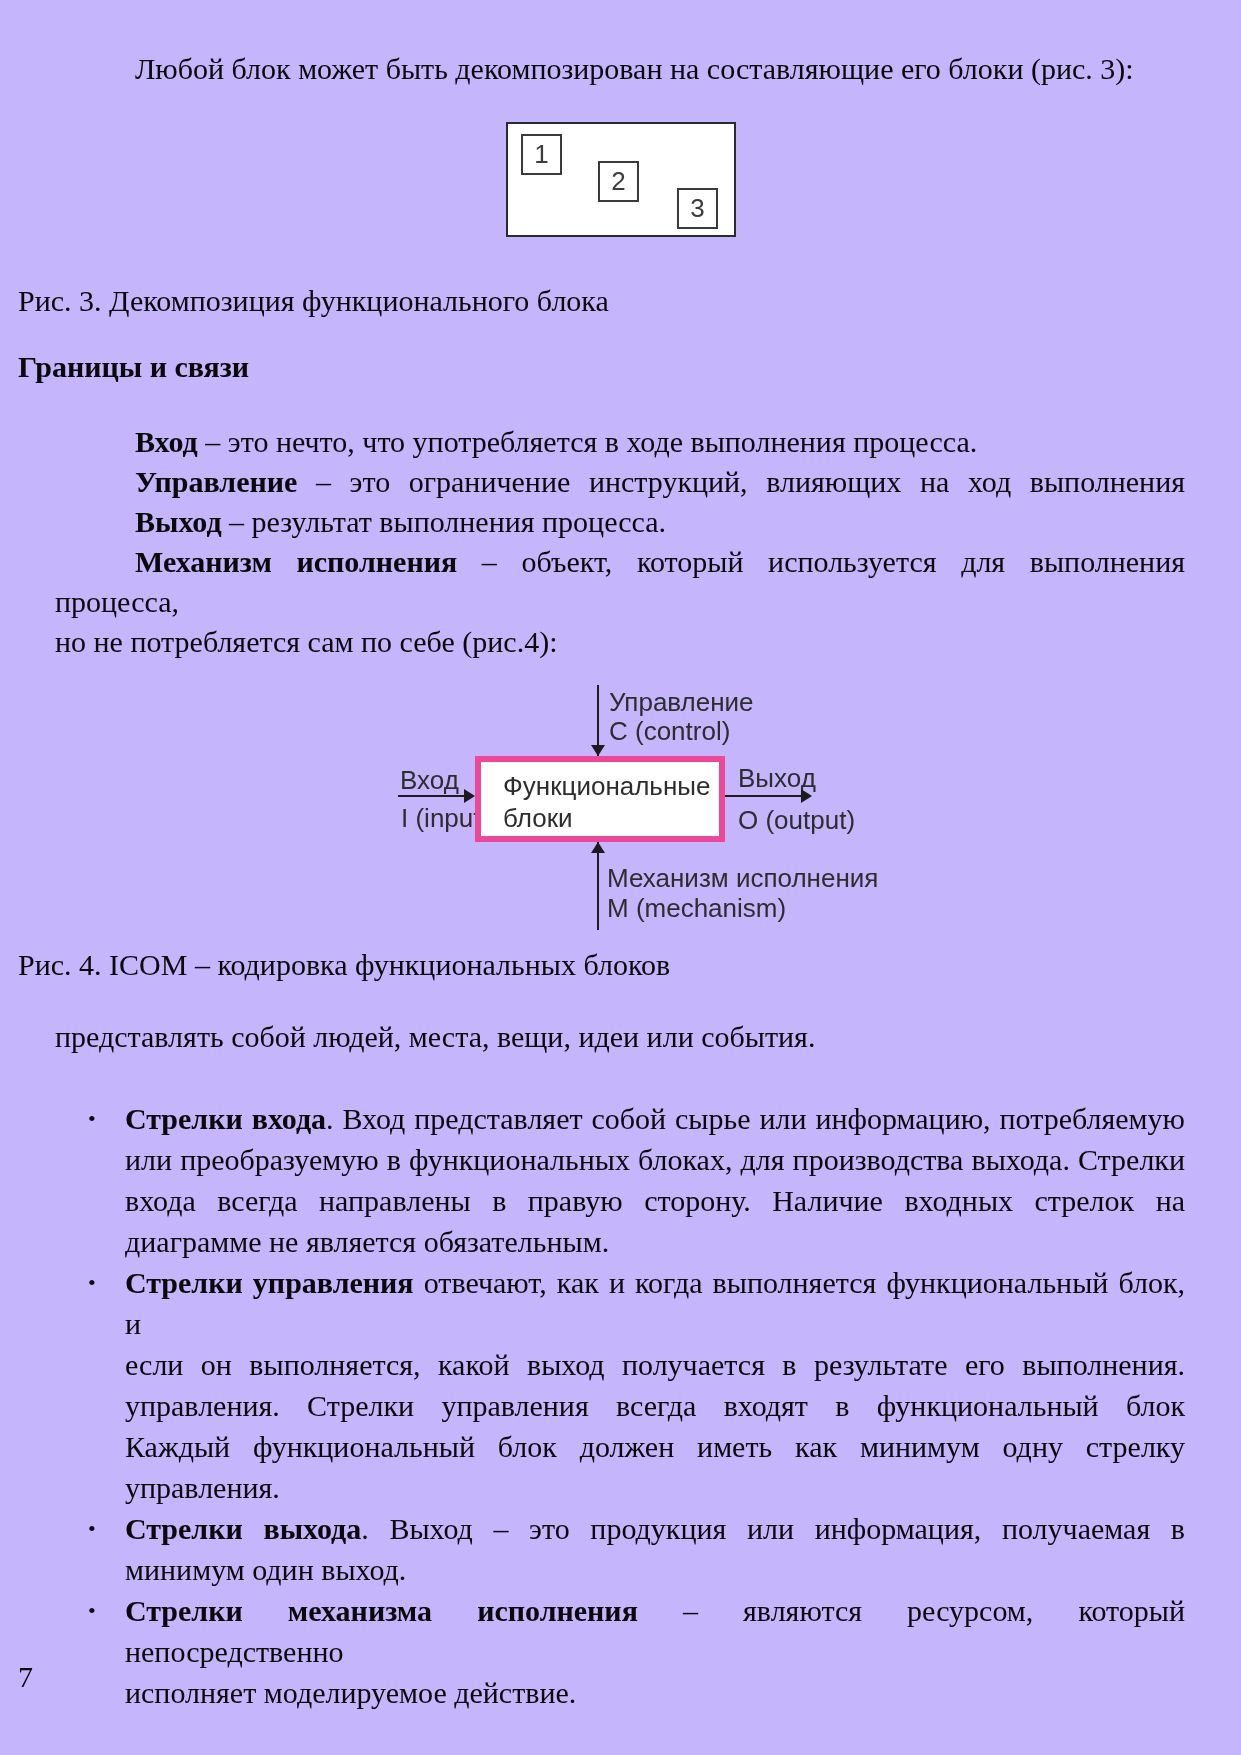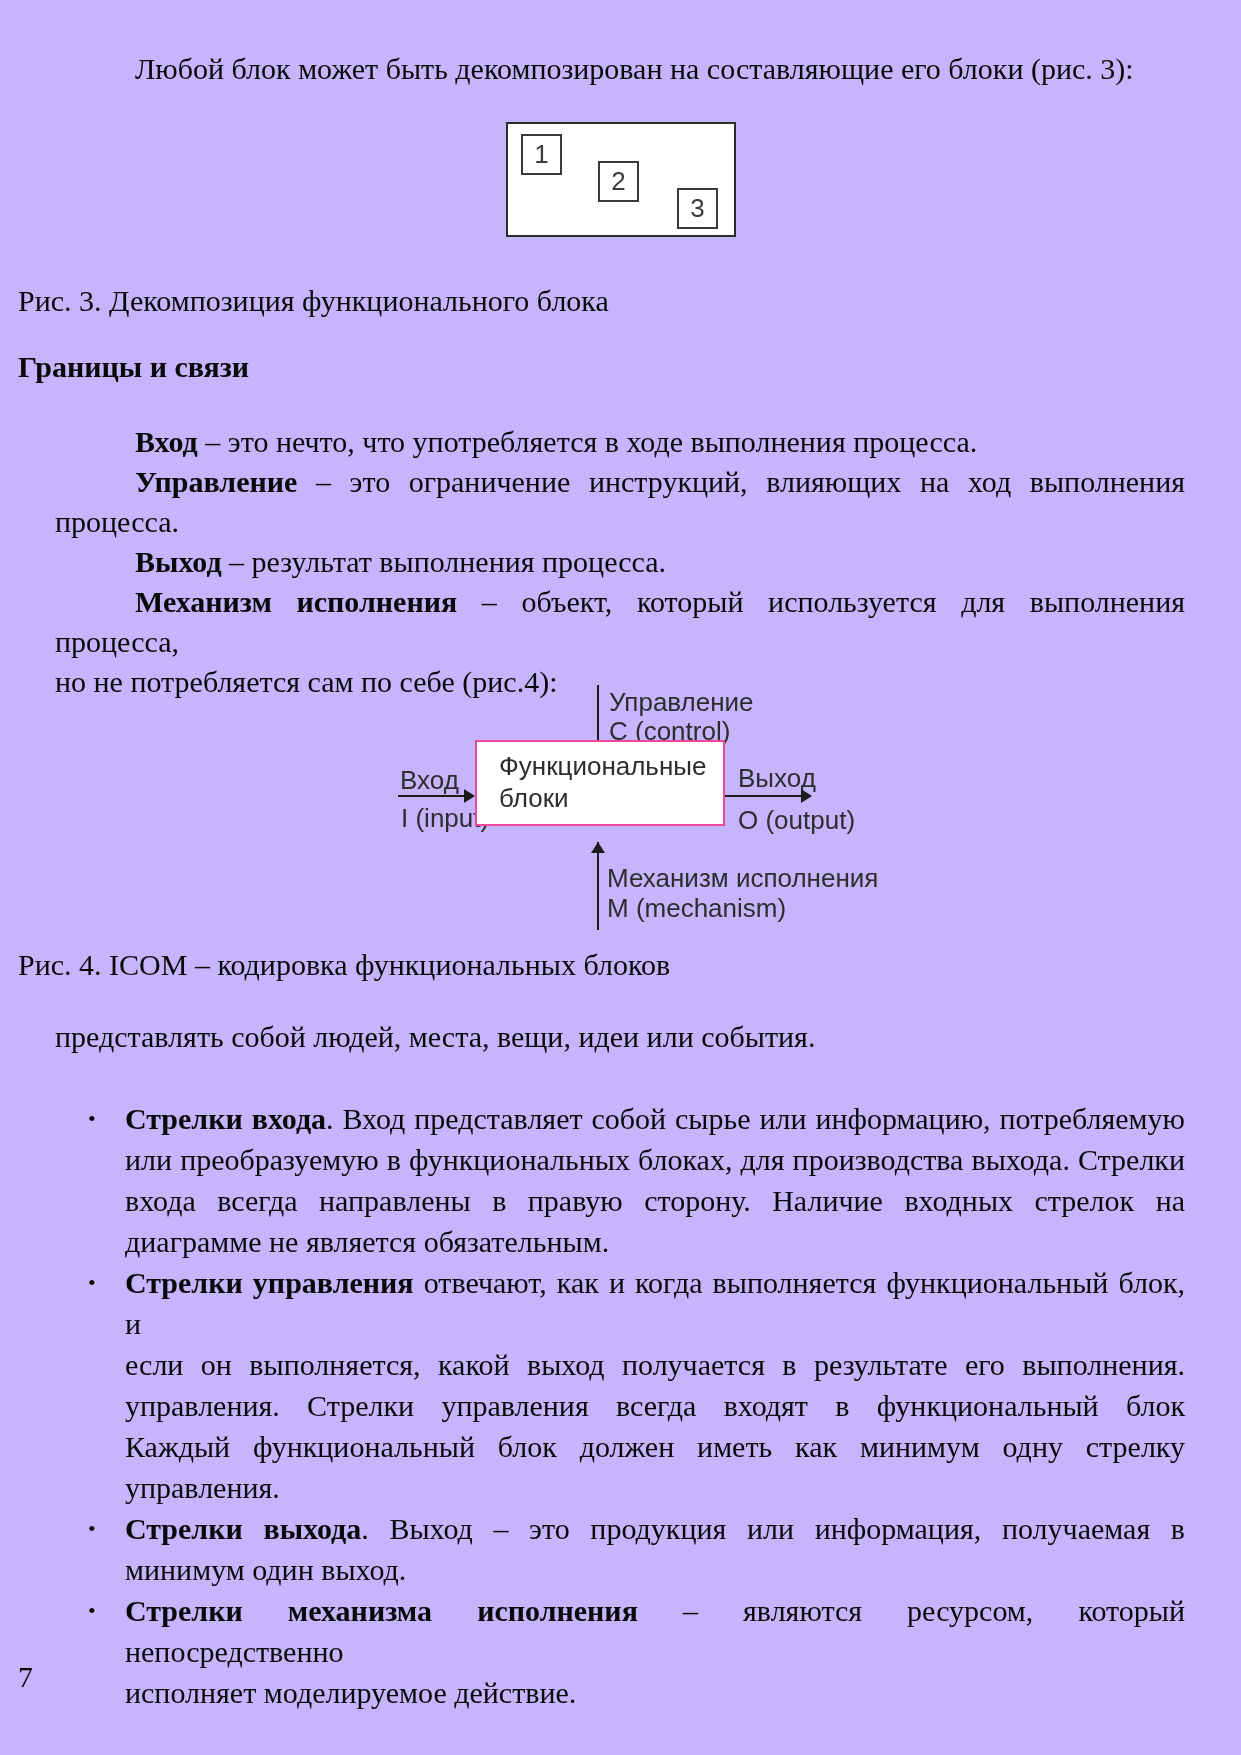--- a/index.html
+++ b/index.html
@@ -20,22 +20,22 @@
   .fig3{position:absolute;left:506px;top:122px;width:230px;height:115px;
         border:2px solid #2b2b2b;box-sizing:border-box;background:#fff;}
   .fig3 .sub{position:absolute;width:41px;height:41px;border:2px solid #3a3a3a;box-sizing:border-box;
         display:flex;align-items:center;justify-content:center;
         font-family:"Liberation Sans","DejaVu Sans",sans-serif;font-size:26px;color:#3c3c3c;}
   .fig3 .sub1{left:13px;top:10px;}
   .fig3 .sub2{left:90px;top:37px;}
   .fig3 .sub3{left:169px;top:64px;}
   
   .fig4{position:absolute;left:0;top:680px;width:1241px;height:258px;}
-  .fig4 .fbox{position:absolute;left:475px;top:60px;width:250px;height:86px;
-        border:2px solid #ec4899;box-sizing:border-box;background:#fff;}
+  .fig4 .fbox{position:absolute;left:475px;top:76px;width:250px;height:86px;
+        border:6px solid #ec4899;box-sizing:border-box;background:#fff;}
   .fig4 .fbox .boxtext{position:absolute;left:22px;top:8px;
         font-family:"Liberation Sans","DejaVu Sans",sans-serif;font-size:26px;line-height:32px;color:#2d2d2d;white-space:nowrap;}
   .dlabel{position:absolute;font-family:"Liberation Sans","DejaVu Sans",sans-serif;
         font-size:26px;line-height:28px;color:#2d2d2d;white-space:nowrap;}
   .vline,.hline{position:absolute;background:#1c1c1c;}
   .arrow{position:absolute;width:0;height:0;}
   .arrow.right{border-top:7px solid transparent;border-bottom:7px solid transparent;border-left:11px solid #1c1c1c;}
   .arrow.down{border-left:7px solid transparent;border-right:7px solid transparent;border-top:11px solid #1c1c1c;}
   .arrow.up{border-left:7px solid transparent;border-right:7px solid transparent;border-bottom:11px solid #1c1c1c;}
 </style>
@@ -62,21 +62,20 @@
   <div class="centered" style="top:284px;">Рис. 3. Декомпозиция функционального блока</div>
 
   <div class="centered heading" style="top:350px;">Границы и связи</div>
 
   <div class="tblock" style="top:422px;" id="definitions">
       <div class="def-item">
         <div class="line last first-indent"><b>Вход</b> – это нечто, что употребляется в ходе выполнения процесса.</div>
       </div>
       <div class="def-item">
         <div class="line first-indent"><b>Управление</b> – это ограничение инструкций, влияющих на ход выполнения</div>
-        <div class="line last">процесса.</div>
       </div>
       <div class="def-item">
         <div class="line last first-indent"><b>Выход</b> – результат выполнения процесса.</div>
       </div>
       <div class="def-item">
         <div class="line first-indent"><b>Механизм исполнения</b> – объект, который используется для выполнения процесса,</div>
         <div class="line last">но не потребляется сам по себе (рис.4):</div>
       </div>
     </div>
 

